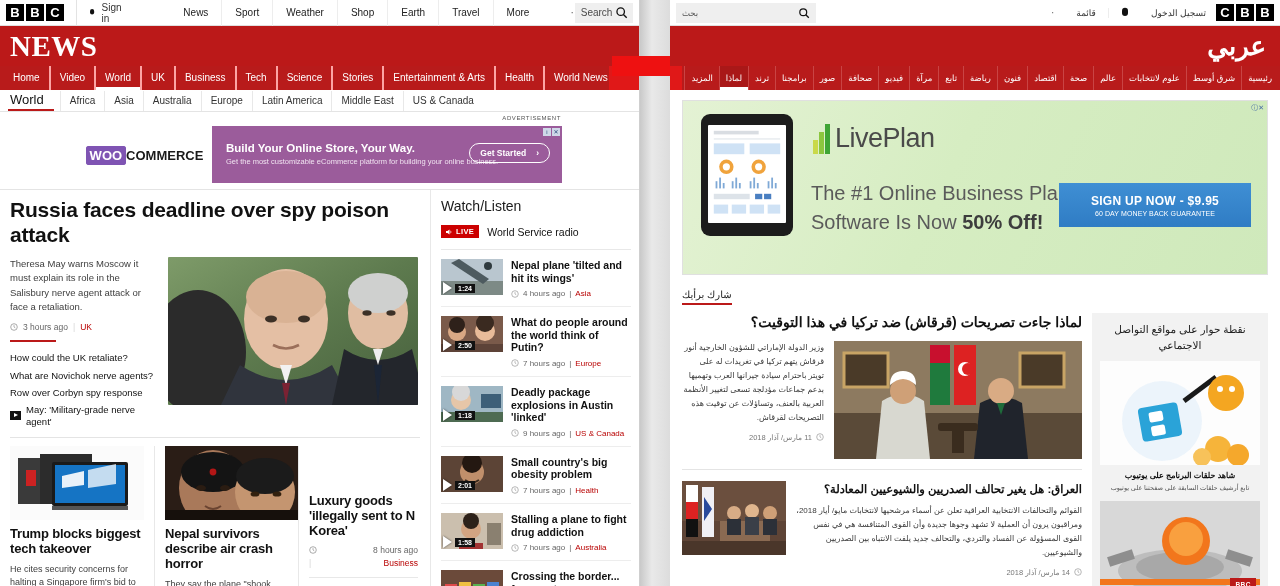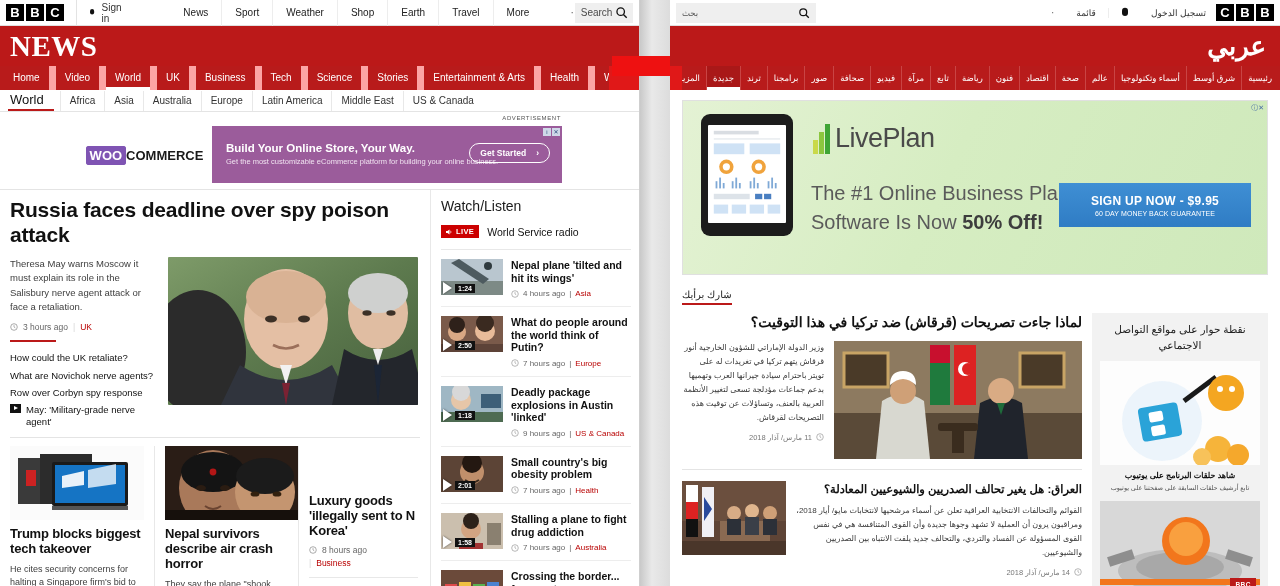--- a/index.html
+++ b/index.html
@@ -53,21 +53,21 @@
     color:#fff; font-size: 29px; font-weight: bold; letter-spacing: .5px;
     font-family: "Liberation Serif", serif;
   }
   
   .secnav {
     background: #b81b1b; height: 24px; display:flex; align-items:center;
     padding-left: 4px; position:relative;
   }
   .secnav a {
     color:#fff; font-size: 10px; text-decoration:none; padding: 0 9px;
-    line-height: 24px; border-left: 7px solid #fca5a5; white-space:nowrap;
+    line-height: 24px; border-left: 2px solid #fca5a5; white-space:nowrap;
   }
   .secnav a:first-child { border-left:none; }
   .secnav a.active { box-shadow: inset 0 -3px 0 #fff; }
   .secnav .tail { position:absolute; right:0; top:0; width:30px; height:24px; background:#e01818; }
 
   
   .subnav {
     height: 22px; display:flex; align-items:center; padding-left: 8px;
     border-bottom: 1px solid #e4e4e4; background:#fff;
   }
@@ -129,42 +129,42 @@
   .lead-sum { font-size: 9.5px; line-height: 1.5; color:#404040; }
   .meta { display:flex; align-items:center; gap: 5px; margin-top: 8px; font-size: 8.5px; color:#666; }
   .meta .cat { color:#b80000; }
   .meta .bar { color:#d6d6d6; }
   .clock { width:8px; height:8px; display:block; }
   .rule { width: 46px; height: 2px; background:#bb1919; margin: 8px 0 7px; }
   .linklist a {
     display:block; font-size: 9.5px; color:#111; text-decoration:none;
     line-height: 1.2; padding: 3px 0; border-bottom: none;
   }
-  .vidline { display:flex; align-items:flex-start; gap:5px; padding-top: 3px; }
+  .vidline { display:flex; align-items:center; gap:5px; padding-top: 3px; }
   .playsq {
     width: 11px; height: 9px; background:#111; position:relative; flex:none;
   }
   .playsq::after {
     content:""; position:absolute; left:3.5px; top:2px;
     border-left: 4px solid #fff; border-top: 2.5px solid transparent;
     border-bottom: 2.5px solid transparent;
   }
   .lead-photo {
     width: 250px; height: 148px; border-radius:1px; overflow:hidden; flex:none;
   }
 
   
   .cards { display:flex; gap: 0; margin-top: 10px; border-top: 1px solid #e4e4e4; padding-top: 8px; }
   .card { width: 144px; padding-right: 10px; }
   .card.mid { border-left: 1px solid #e8e8e8; padding-left: 10px; }
   .card.right { border-left: 1px solid #e8e8e8; padding-left: 10px; width: 120px; padding-right:0; }
   .card-img { width: 134px; height: 74px; overflow:hidden; margin-bottom: 7px; }
   .card h3 { font-size: 13px; line-height: 1.15; font-weight:bold; color:#111; margin-bottom: 6px; letter-spacing:-.2px; }
   .card p { font-size: 9px; line-height: 1.5; color:#404040; }
-  .card .meta { margin-top: 6px; }
+  .card .meta { margin-top: 6px; justify-content: space-between; }
   .mini-h { font-size: 12.5px; line-height:1.18; font-weight:bold; color:#111; letter-spacing:-.2px;margin-top:48px; }
   .mini-block { padding-bottom: 9px; }
   .mini-block + .mini-block { border-top: 1px solid #e8e8e8; padding-top: 9px; }
 
   
   .wl-title { font-size: 14px; color:#1a1a1a; margin-bottom: 11px; }
   .live-row { display:flex; align-items:center; gap: 8px; padding-bottom: 11px; border-bottom: 1px solid #e8e8e8; }
   .live-badge {
     background:#c00; color:#fff; font-size: 7.5px; font-weight:bold;
     padding: 2px 5px 2px 4px; display:flex; align-items:center; gap:3px;
@@ -692,34 +692,34 @@
       </div>
     </div>
 
     <div class="a-masthead">
       <div class="am">عربي</div>
     </div>
 
     <div class="a-secnav">
       <a href="#">رئيسية</a>
       <a href="#">شرق أوسط</a>
-      <a href="#">أسماء وتكنولوجيا</a>
+      <a href="#">علوم لانتخابات</a>
       <a href="#">عالم</a>
       <a href="#">صحة</a>
       <a href="#">اقتصاد</a>
       <a href="#">فنون</a>
       <a href="#">رياضة</a>
       <a href="#">تابع</a>
       <a href="#">مرآة</a>
       <a href="#">فيديو</a>
       <a href="#">صحافة</a>
       <a href="#">صور</a>
       <a href="#">برامجنا</a>
       <a href="#">ترند</a>
-      <a href="#" class="active">جديدة</a>
+      <a href="#" class="active">لماذا</a>
       <a href="#"><span>المزيد</span> </a>
       <div class="tailL"></div>
     </div>
 
     <div class="liveplan">
       <span class="lp-adx">
         <span>ⓘ</span><span>✕</span>
       </span>
       <div class="lp-tab">
         <div class="lp-screen">

